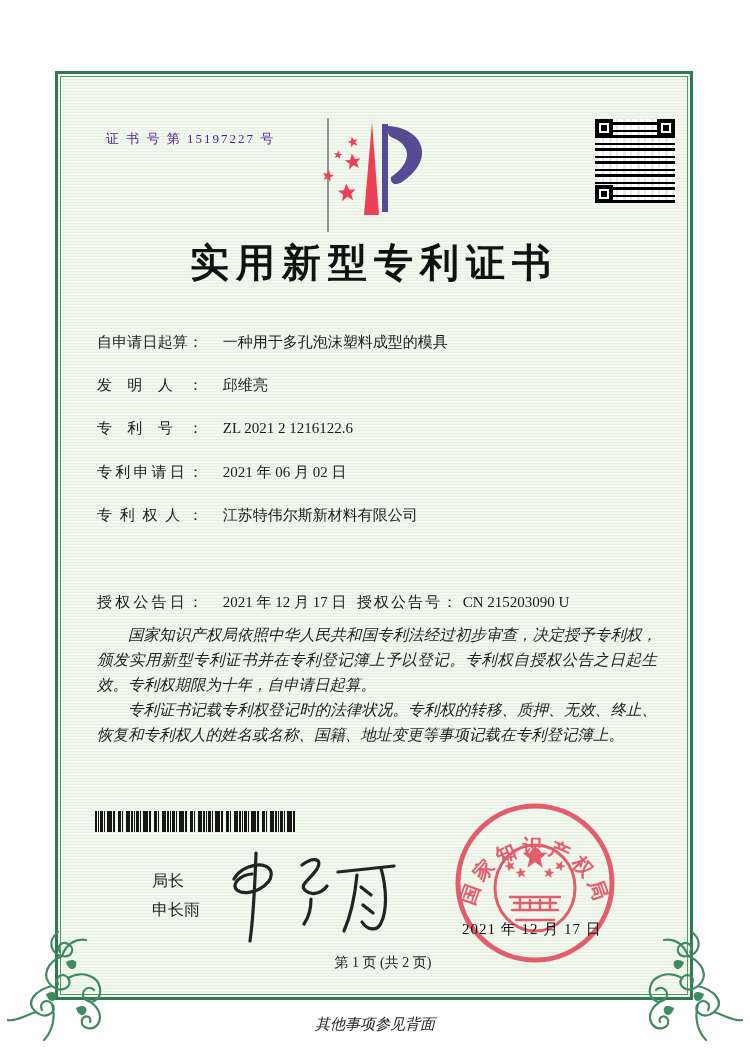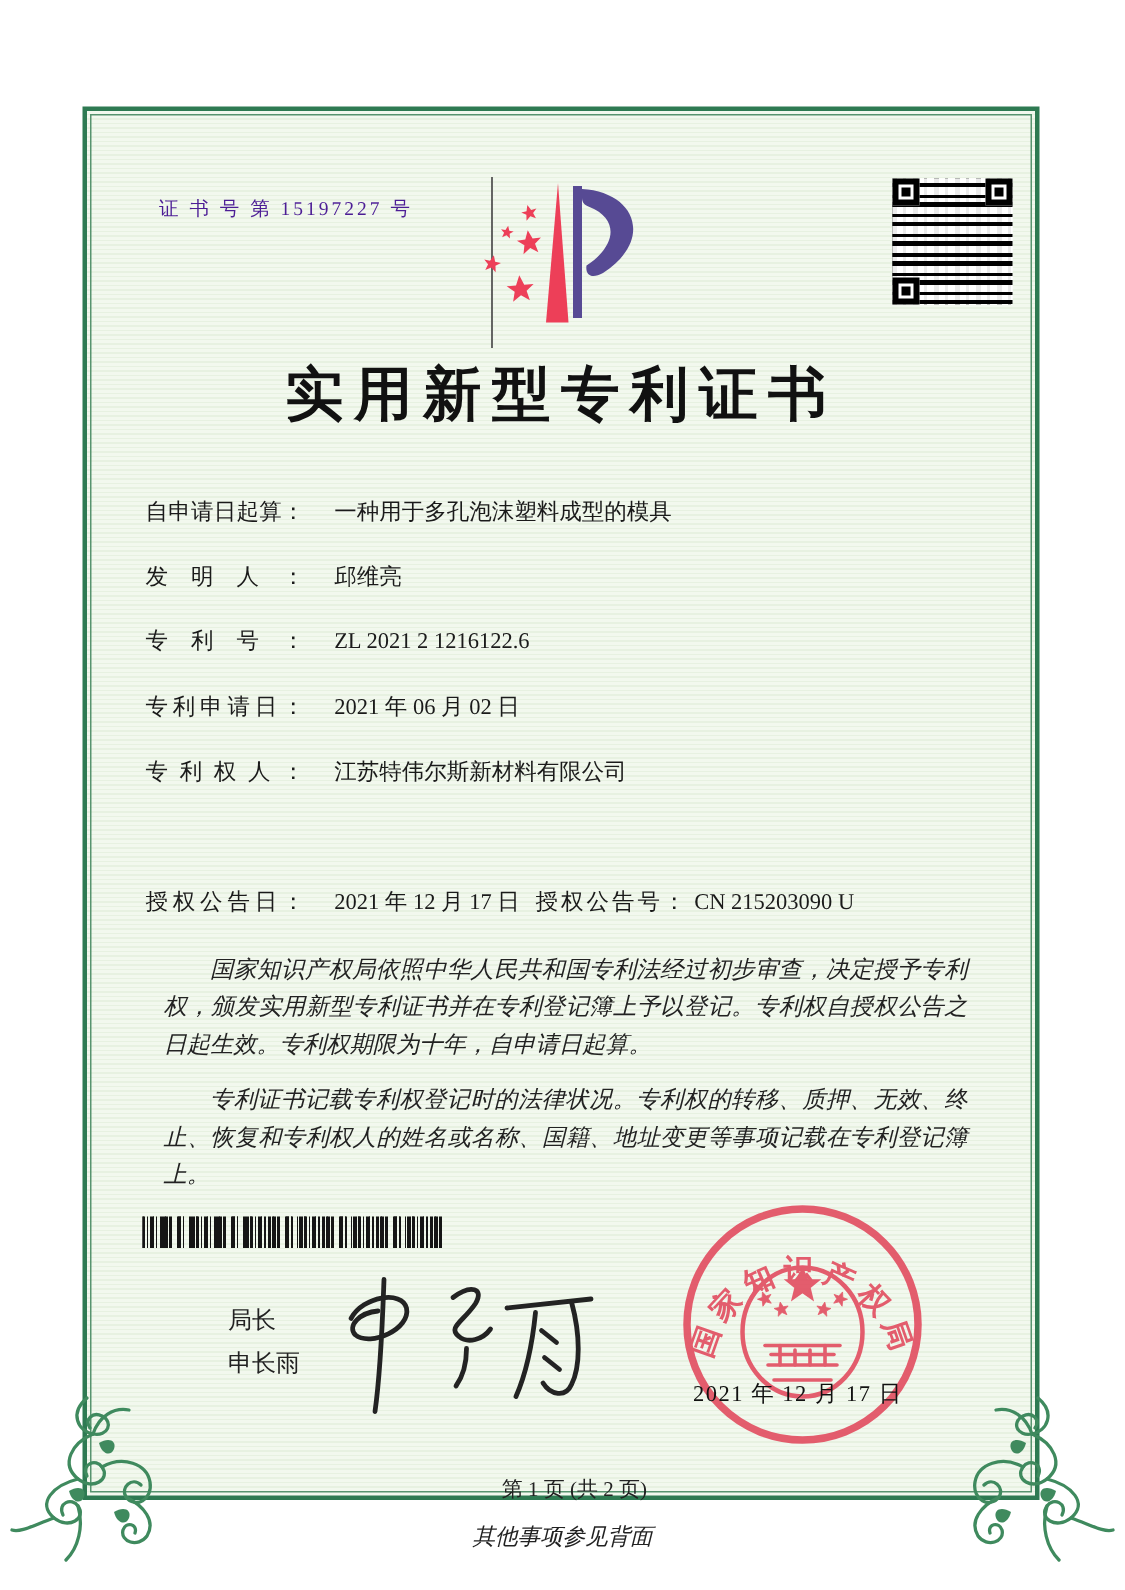--- a/index.html
+++ b/index.html
@@ -13,34 +13,34 @@
   .abs{position:absolute;}
   .certno{left:106px;top:130px;font-size:13px;letter-spacing:2px;color:#4c1d95;}
   .title{left:55px;top:236px;width:638px;text-align:center;font-size:39px;font-weight:700;
          letter-spacing:7px;color:#111;}
   .frow{left:97px;width:560px;font-size:15px;line-height:20px;color:#1a1a1a;}
   .flabel{display:inline-block;width:106px;text-align:justify;text-align-last:justify;vertical-align:top;}
   .fvalue{display:inline-block;margin-left:16px;}
   .frow2-right{position:absolute;left:260px;top:0;}
   .paras{left:97px;top:622px;width:560px;font-size:15.5px;line-height:25px;text-align:justify;
          font-style:italic;color:#222;}
-  .paras p{margin:12px;text-indent:2em;}
+  .paras p{margin:0;text-indent:2em;}
   .barcode{left:95px;top:811px;width:200px;height:21px;
     background:
       repeating-linear-gradient(90deg,#151515 0 2px,transparent 2px 3px,#151515 3px 4px,transparent 4px 7px,#151515 7px 8px,transparent 8px 12px),
       repeating-linear-gradient(90deg,#151515 0 1px,transparent 1px 5px,#151515 5px 8px,transparent 8px 9px);}
   .signer{left:110px;top:866px;font-size:16px;line-height:29px;color:#222;margin-left:42px;}
   .qr{left:595px;top:119px;width:80px;height:84px;background:
       repeating-linear-gradient(0deg,#000 0 3px,rgba(255,255,255,.92) 3px 6px,#000 6px 8px,rgba(255,255,255,.92) 8px 13px),
       repeating-linear-gradient(90deg,#000 0 3px,#fff 3px 7px,#000 7px 9px,#fff 9px 14px);}
   .qr .finder{position:absolute;width:18px;height:18px;background:#fff;border:4px solid #000;box-sizing:border-box;}
   .qr .finder::after{content:"";position:absolute;inset:2px;background:#000;}
   .qr .f1{left:0;top:0;} .qr .f2{right:0;top:0;} .qr .f3{left:0;bottom:0;}
   .sealdate{left:462px;top:920px;font-size:15px;letter-spacing:1px;color:#111;z-index:5;}
-  .pageind{left:55px;top:984px;width:656px;text-align:center;font-size:14px;color:#222;}
+  .pageind{left:55px;top:954px;width:656px;text-align:center;font-size:14px;color:#222;}
   .footnote{left:0;top:1015px;width:750px;text-align:center;font-size:15px;font-style:italic;color:#222;}
   svg{position:absolute;overflow:visible;}
 </style>
 </head>
 <body>
 
 <div class="page">
 
   <div class="frame"></div>
 

